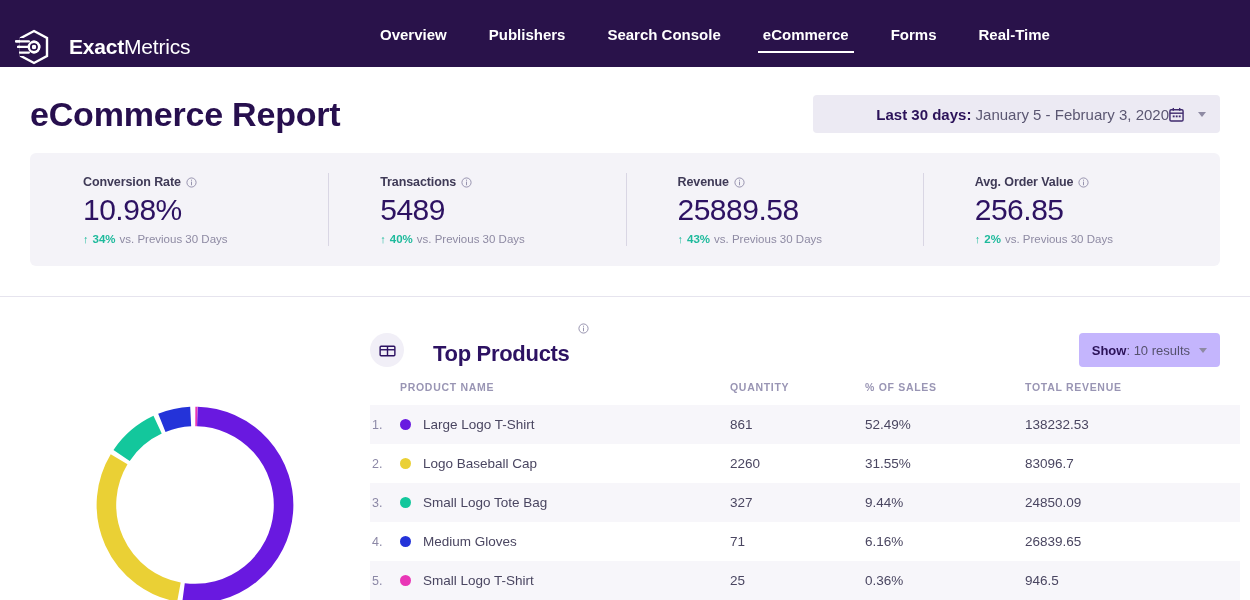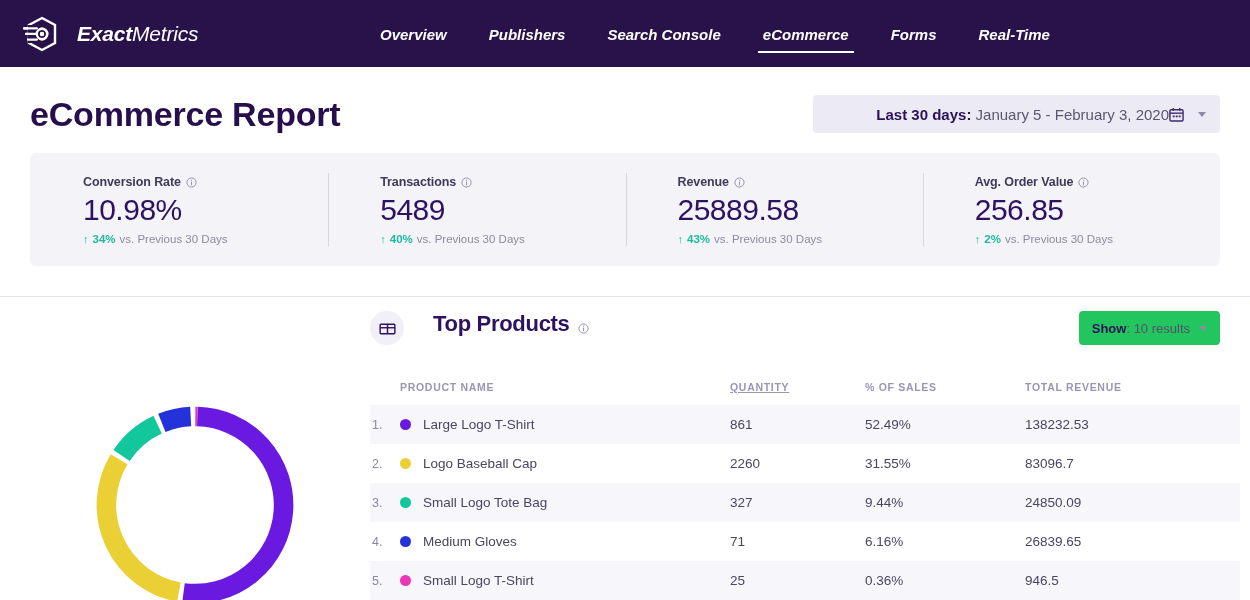--- a/index.html
+++ b/index.html
@@ -8,24 +8,23 @@
     background: #ffffff;
     font-family: "Liberation Sans", sans-serif;
     overflow: hidden;
   }
 
   
   .topbar {
     height: 67px;
     background: #29124a;
     display: flex;
-    align-items: center;
-    padding: 0 22px;
+    align-items: flex-end;
+    padding: 0 14px;
     position: relative;
-    font-style: italic;
   }
   .brand { display: flex; align-items: center; gap: 11px; }
   .brand-mark { width: 44px; height: 40px; display: block; }
   .brand-text {
     color: #ffffff;
     font-size: 21px;
     letter-spacing: -0.2px;
     white-space: nowrap;
   }
   .brand-text b { font-weight: 700; }
@@ -172,21 +171,21 @@
     width: 206px;
     height: 206px;
   }
   .tablecol {
     flex: 1 1 auto;
     padding-right: 10px;
   }
 
   .prodhead {
     display: flex;
-    align-items: flex-start;
+    align-items: flex-end;
     height: 56px;
     padding-right: 20px;
   }
   .prod-icon-circle {
     width: 34px; height: 34px;
     border-radius: 50%;
     background: #f1eff7;
     display: flex; align-items: center; justify-content: center;
     flex: 0 0 34px;
   }
@@ -198,21 +197,21 @@
     margin-left: 29px;
     letter-spacing: -0.3px;
   }
   .prod-title-info {
     margin-left: 8px;
     align-self: flex-start;
     margin-top: 12px;
   }
   .spacer { flex: 1 1 auto; }
   .showsel {
-    background: #22c55e;
+    background: #c4b5fd;
     border-radius: 4px;
     height: 34px;
     display: flex;
     align-items: center;
     gap: 9px;
     padding: 0 13px;
     cursor: pointer;
   }
   .showsel-text { font-size: 13px; color: #55516d; white-space: nowrap; }
   .showsel-text b { color: #2b1259; font-weight: 700; }
@@ -223,21 +222,21 @@
     font-size: 10.5px;
     letter-spacing: 0.7px;
     color: #9995b4;
     font-weight: 600;
     text-align: left;
     padding: 14px 0 12px 0;
     text-transform: uppercase;
   }
   .col-idx   { width: 30px; }
   .col-name  { width: 330px; margin-left: 7px; }
-  .col-qty   { width: 135px; text-decoration: underline; }
+  .col-qty   { width: 135px; }
   .col-pct   { width: 160px; }
   .col-rev   { width: auto; }
   tbody td {
     font-size: 13.5px;
     color: #4a4661;
     padding: 12px 0;
     vertical-align: middle;
   }
   tbody tr:nth-child(odd) { background: #f7f6fa; }
   tbody tr:nth-child(even) { background: #ffffff; }

